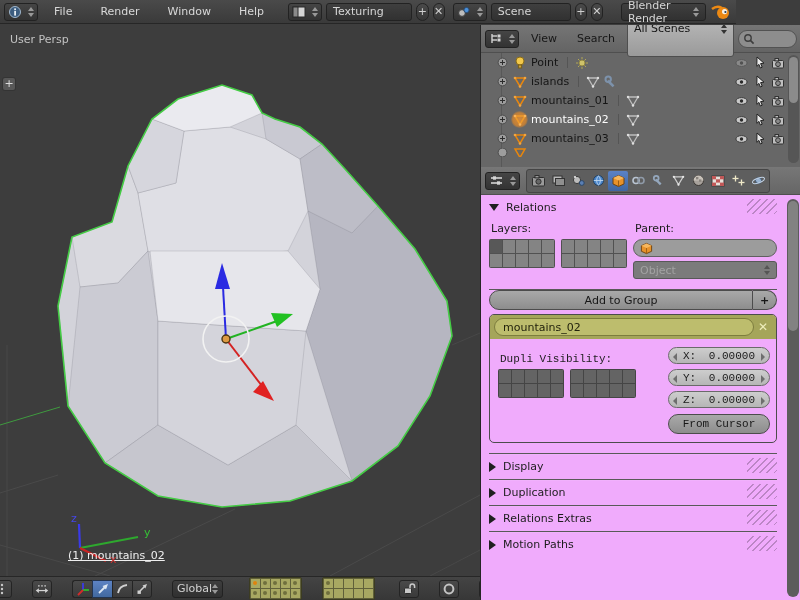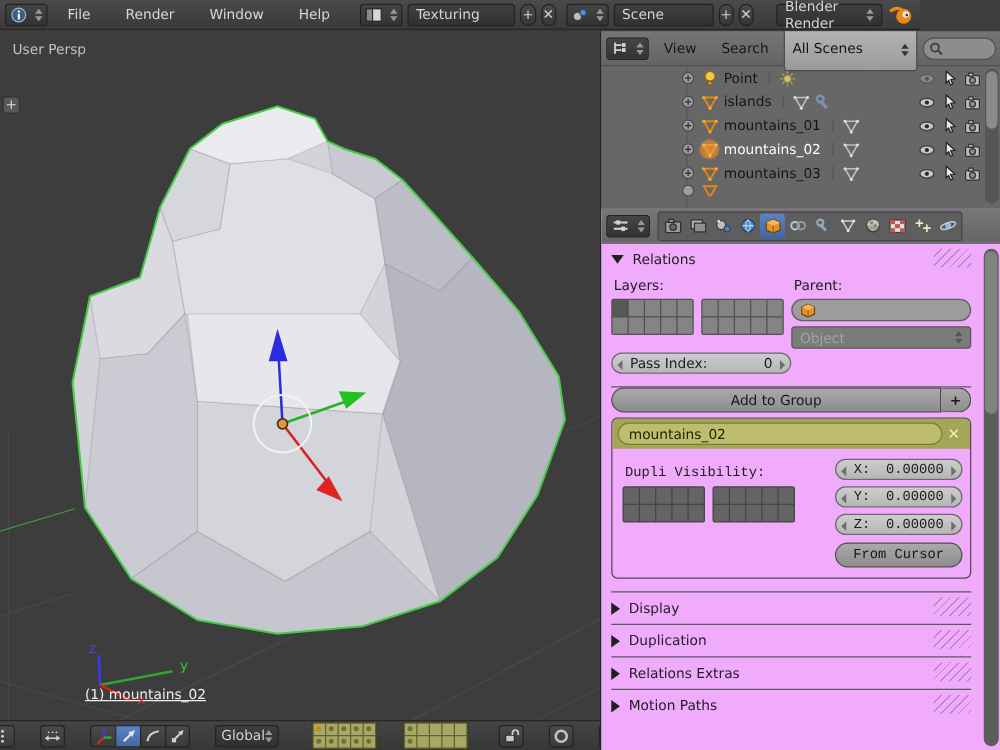--- a/index.html
+++ b/index.html
@@ -55,25 +55,25 @@
     border-radius:50%; background:#e0820c; }
 
   
   .right { position:absolute; left:480px; top:25px; width:320px; height:575px; border-left:1px solid #262626; }
 
   
   .outliner { position:absolute; left:0; top:0; width:320px; height:142px; background:#676767; overflow:hidden; }
   .ol-header { height:28px; background:linear-gradient(#757575,#646464); border-bottom:1px solid #4f4f4f;
     display:flex; align-items:center; gap:4px; padding:0 4px; }
   .ol-menu { padding:0 8px; color:#161616; }
-  .light-drop { display:flex; align-items:center; height:36px; background:linear-gradient(#b5b5b5,#9a9a9a);
+  .light-drop { display:flex; align-items:flex-start; height:36px; background:linear-gradient(#b5b5b5,#9a9a9a);
     border:1px solid #4e4e4e; border-radius:3px; color:#141414; padding:0 6px; }
   .search-pill { display:flex; align-items:center; height:18px; width:60px; background:#8d8d8d;
     border:1px solid #525252; border-radius:9px; padding:0 4px; }
-  .ol-body { position:relative;margin-left:48px; }
+  .ol-body { position:relative; }
   .ol-row { height:19px; display:flex; align-items:center; padding:0 2px; position:relative; }
   .ol-expand { margin-left:14px; }
   .ol-name { margin-left:4px; color:#151515; }
   .ol-row.active .ol-name { color:#fdfdfd; }
   .ol-bar { width:1px; height:11px; background:#555; margin:0 7px 0 9px; }
   .ol-right { position:absolute; right:16px; top:0; height:19px; display:flex; align-items:center; gap:5px; }
   .active-halo { position:absolute; left:30px; top:1px; width:17px; height:17px; border-radius:50%;
     background:radial-gradient(circle,#d08a3e 0%,#c07f38 55%,rgba(150,110,60,0) 75%); }
   .ol-scroll { position:absolute; right:2px; top:30px; width:11px; height:108px; background:#565656; border-radius:6px; }
   .ol-thumb { position:absolute; left:1px; top:2px; width:9px; height:46px; background:#8b8b8b; border-radius:5px; }
@@ -827,26 +827,20 @@
                   <span></span>
                   <span></span>
                   <span></span>
                 <span></span>
                   <span></span>
                   <span></span>
                   <span></span>
                   <span></span>
               </div>
             </div>
-            <div class="num" style="margin-top:14px">
-              <span class="arr-l"></span>
-              <span>Pass Index:</span>
-              <span class="val">0</span>
-              <span class="arr-r"></span>
-            </div>
           </div>
           <div class="col">
             <div class="sub-label">Parent:</div>
             <div class="field inset">
               <svg width="13" height="13" viewBox="0 0 14 14">
                   <polygon points="7,1.5 12.5,4 12.5,10 7,12.5 1.5,10 1.5,4" fill="#e8922a" stroke="#6e4310"></polygon>
                   <polygon points="1.5,4 7,6.5 12.5,4 7,1.5" fill="#f6b75e"></polygon>
                   <line x1="7" y1="6.5" x2="7" y2="12.5" stroke="#9c5f14"></line>
                 </svg>
             </div>

